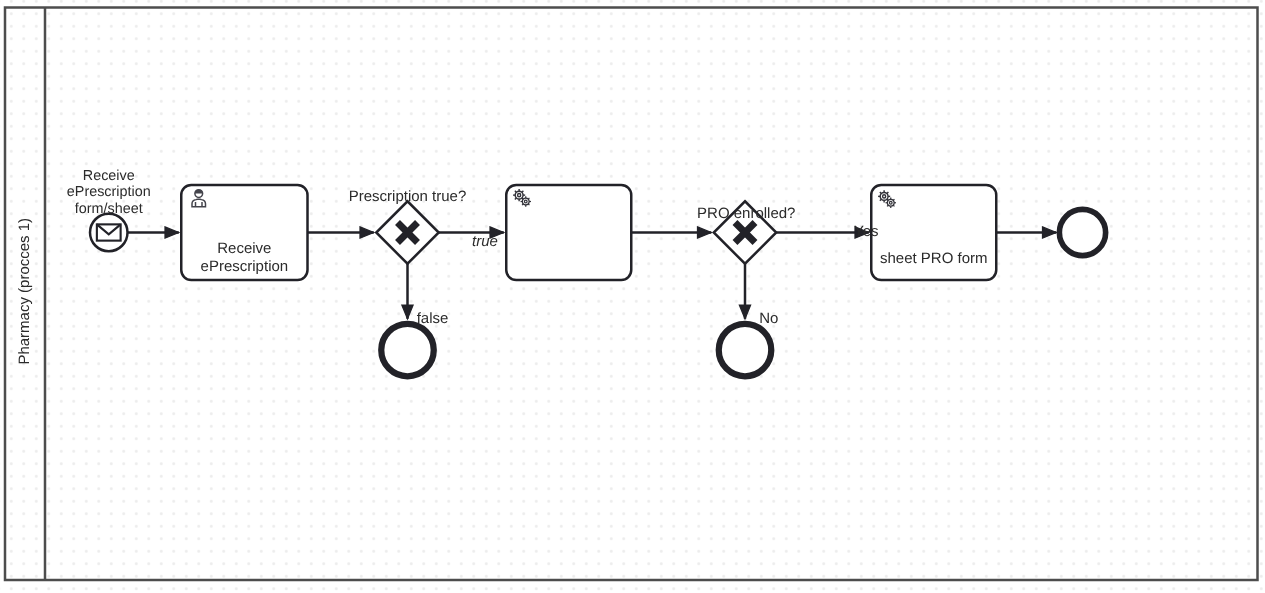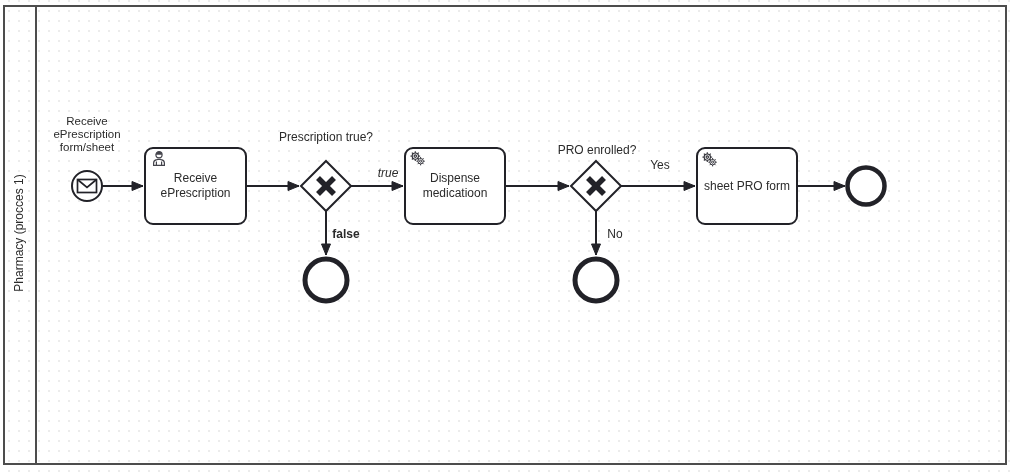--- a/index.html
+++ b/index.html
@@ -14,20 +14,21 @@
     background-image:radial-gradient(circle,#ececec 1px,transparent 1.2px);
     background-size:10px 10px;
     background-position:4px 6px;
   }
   svg.diagram{position:absolute;left:0;top:0;}
   .lbl{
     position:absolute;
     font-size:12px;line-height:15px;color:#2b2b2b;
     text-align:center;white-space:pre-line;
     pointer-events:none;
+    margin-top:20px;
   }
   .lbl.small{font-size:11.5px;line-height:13px;}
   .edge-lbl{font-size:12px;line-height:13px;}
   .lane-label{
     position:absolute;left:-60px;top:225px;width:160px;height:16px;
     text-align:center;font-size:12px;color:#2b2b2b;
     transform:rotate(-90deg);transform-origin:center;
     white-space:nowrap;pointer-events:none;
   }
 </style>
@@ -129,25 +130,23 @@
 ePrescription
 form/sheet</div>
 
   <div class="lbl" style="left:145px;top:171px;width:101px;">Receive
 ePrescription</div>
 
   <div class="lbl edge-lbl" style="left:265px;top:131px;width:122px;">Prescription true?</div>
 
   <div class="lbl edge-lbl" style="left:358px;top:167px;width:60px;font-style:italic;">true</div>
 
-  <div class="lbl edge-lbl" style="left:316px;top:228px;width:60px;font-weight:bold;">false</div>
+  <div class="lbl edge-lbl" style="left:316px;top:228px;width:60px;">false</div>
 
-  <div class="lbl" style="left:405px;top:171px;width:100px;">Dispense
-medicatioon</div>
 
   <div class="lbl edge-lbl" style="left:536px;top:144px;width:122px;">PRO enrolled?</div>
 
-  <div class="lbl edge-lbl" style="left:630px;top:159px;width:60px;text-align:center;">Yes</div>
+  <div class="lbl edge-lbl" style="left:663px;top:159px;width:60px;text-align:center;">Yes</div>
 
   <div class="lbl edge-lbl" style="left:585px;top:228px;width:60px;">No</div>
 
   <div class="lbl" style="left:697px;top:179px;width:100px;">sheet PRO form</div>
 </div>
 
 </body></html>

